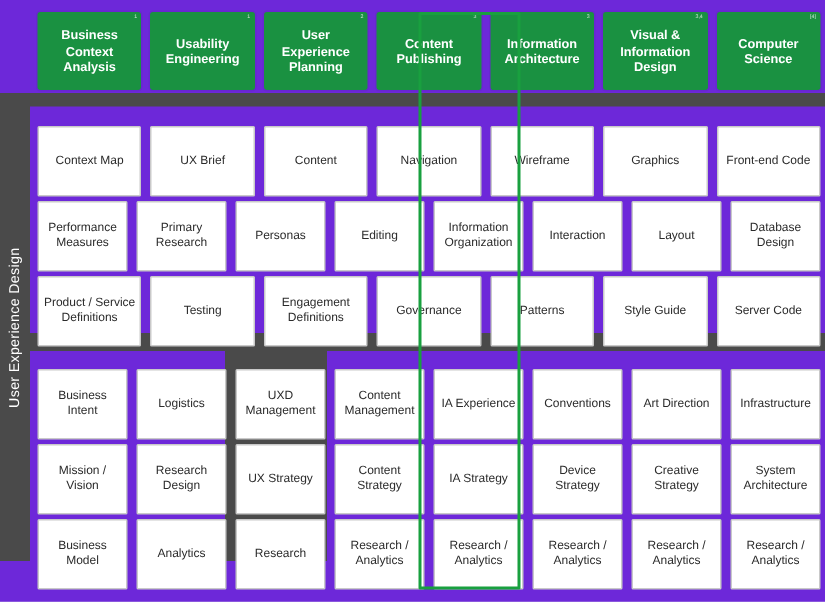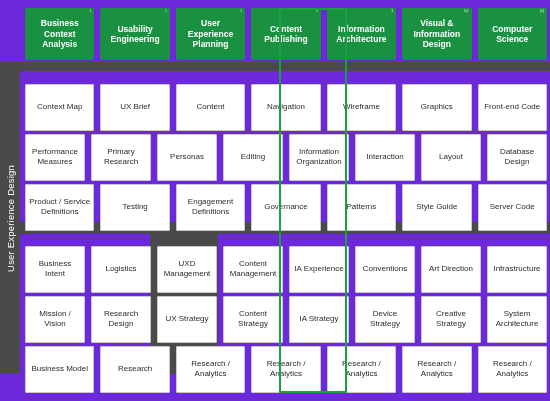--- a/index.html
+++ b/index.html
@@ -150,21 +150,21 @@
     margin-top: 11px;
   }
   .grid-section {
     display: flex;
     flex-direction: column;
   }
   .grid-row {
     display: flex;
     height: 50px;
   }
-  .grid-row.lower { height: 50px; justify-content: flex-end; }
+  .grid-row.lower { height: 50px; }
   .row-spacer {
     width: 22px;
     flex: 0 0 22px;
   }
   .cell {
     flex: 1 1 0;
     margin: 1.5px 3px;
     background: #ffffff;
     border: 1px solid #c9c9c9;
     border-radius: 1px;
@@ -285,20 +285,21 @@
         <div class="cell">UX Strategy</div>
         <div class="cell">Content Strategy</div>
         <div class="cell">IA Strategy</div>
         <div class="cell">Device Strategy</div>
         <div class="cell">Creative Strategy</div>
         <div class="cell">System Architecture</div>
       </div>
       <div class="grid-row lower">
         <div class="row-spacer"></div>
         <div class="cell">Business Model</div>
+        <div class="cell">Analytics</div>
         <div class="cell">Research</div>
         <div class="cell">Research / Analytics</div>
         <div class="cell">Research / Analytics</div>
         <div class="cell">Research / Analytics</div>
         <div class="cell">Research / Analytics</div>
         <div class="cell">Research / Analytics</div>
       </div>
     </div>
 
   </div>

